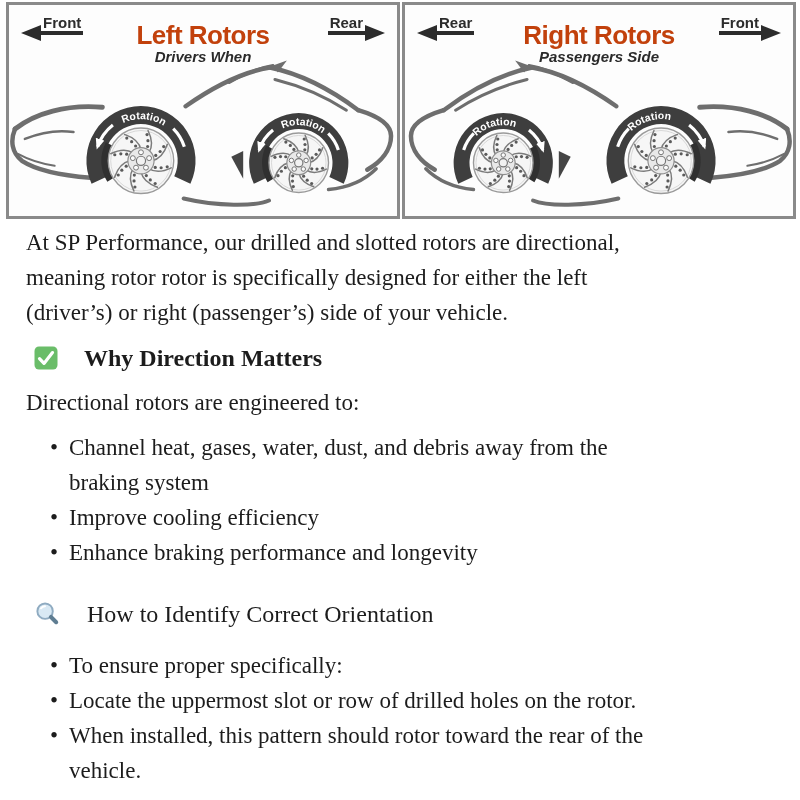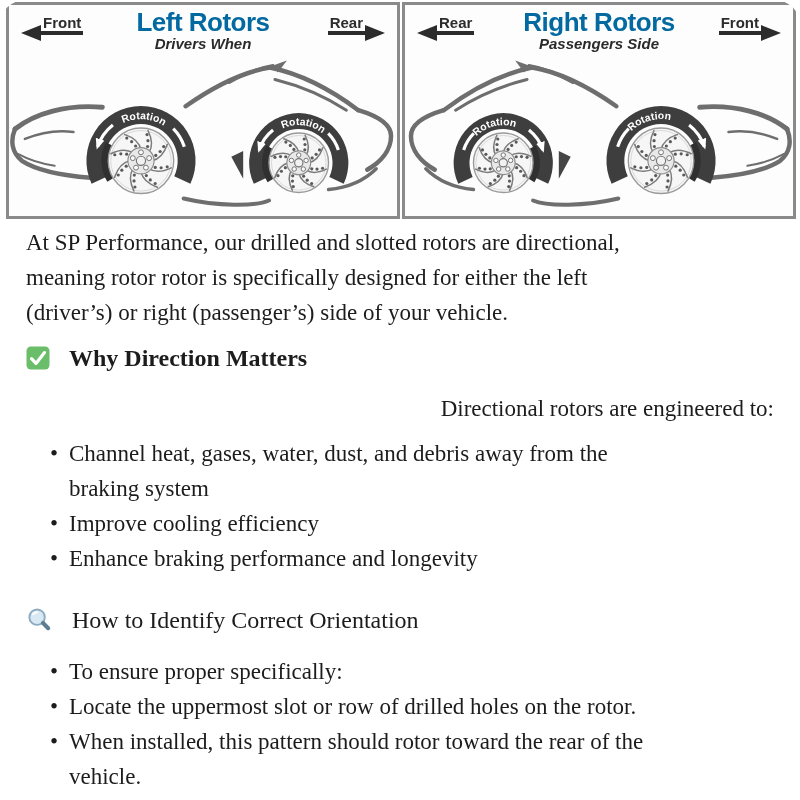--- a/index.html
+++ b/index.html
@@ -1,43 +1,43 @@
 <!DOCTYPE html>
 <html><head>
 <meta charset="utf-8">
 <style>
   html,body{margin:0;padding:0;background:#fff;}
   .page{width:800px;height:800px;overflow:hidden;background:#fff;color:#1c1c1c;
-        font-family:"Liberation Serif",serif;border-radius:25px;}
+        font-family:"Liberation Serif",serif;}
   
   .diagram{display:flex;gap:2px;padding:2px 4px 0 6px;}
   .panel{box-sizing:border-box;width:394px;height:217px;border:3px solid #8a8a8a;
          background:#fdfdfd;position:relative;font-family:"Liberation Sans",sans-serif;}
   .panel-head{position:relative;height:54px;}
   .panel-title{text-align:center;font-weight:bold;font-size:26px;letter-spacing:-0.5px;
-               color:#0369a1;padding-top:4px;line-height:26px;}
+               color:#c2410c;padding-top:17px;line-height:26px;}
   .panel-sub{text-align:center;font-weight:bold;font-style:italic;font-size:15px;color:#2a2a2a;}
   .dir-label{position:absolute;top:9px;display:flex;align-items:flex-end;
              font-weight:bold;font-size:15px;color:#2c2c2c;}
   .dir-label .txt{border-bottom:4px solid #2c2c2c;line-height:17px;padding:0 2px;}
   .tri{width:0;height:0;border-top:8px solid transparent;border-bottom:8px solid transparent;
        margin-bottom:-6px;}
   .tri-left{border-right:20px solid #2c2c2c;}
   .tri-right{border-left:20px solid #2c2c2c;}
   .dir-left{left:12px;}
   .dir-right{right:12px;}
   .car-svg{position:absolute;left:0;bottom:1px;}
   
   .content{padding:0 26px;font-size:23px;line-height:35px;}
   .intro{margin:6px 0 0;}
-  .sec-head{display:flex;align-items:center;gap:19px;margin:13px 0 0;
+  .sec-head{display:flex;align-items:center;gap:26px;margin:13px 8px 0;
             font-size:24px;font-weight:bold;line-height:30px;}
   .sec-head.plain{font-weight:normal;margin-top:29px;}
   .icon{flex:0 0 auto;display:inline-flex;}
-  .lead{margin:18px 0 0;text-align:right;}
+  .lead{margin:12px 0 0;}
   ul.blist{list-style:none;margin:10px 0 0;padding:0 0 0 24px;}
   ul.blist li{position:relative;padding-left:19px;}
   ul.blist li::before{content:"\2022";position:absolute;left:0;top:0;}
   ul.blist.second{margin-top:19px;}
 </style>
 </head>
 <body>
 
 <div class="page">
 

